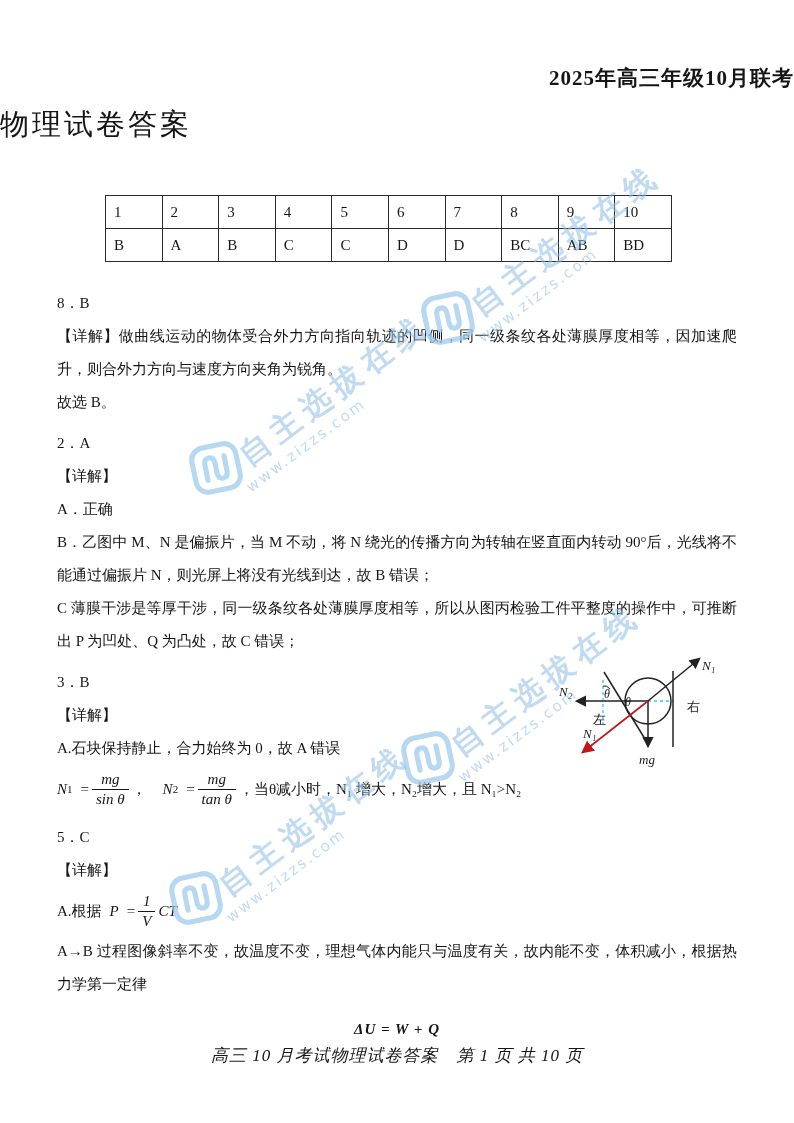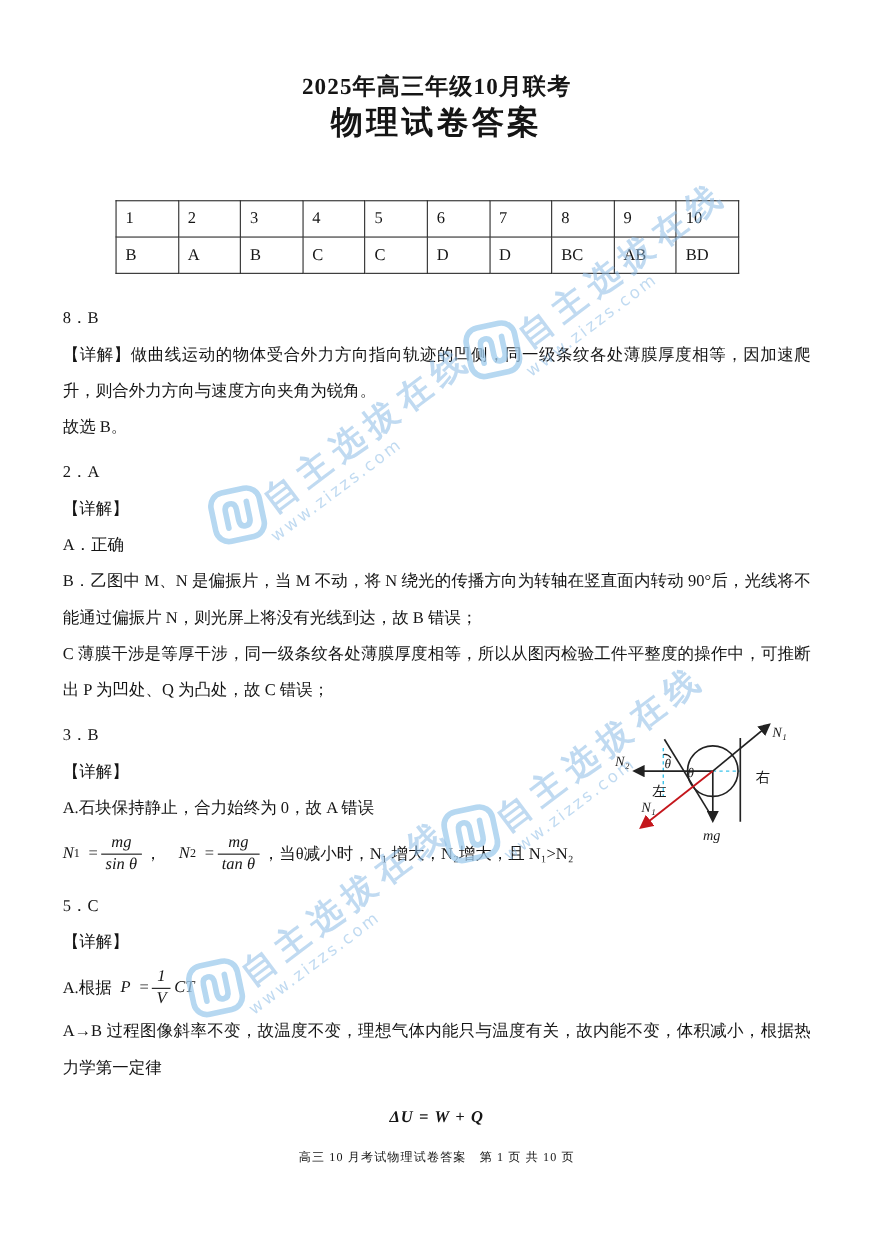--- a/index.html
+++ b/index.html
@@ -10,29 +10,29 @@
     margin: 0 auto;
     background: #ffffff;
     overflow: hidden;
     font-family: "Liberation Serif", "DejaVu Serif", serif;
     color: #151515;
   }
   .content { position: relative; z-index: 2; }
 
   .t1 {
     padding-top: 64px;
-    text-align: center;
+    text-align: right;
     font-size: 21px;
     font-weight: 600;
     letter-spacing: 1px;
   }
   .t2 {
-    text-align: center;
+    margin-top: 13px;
     font-size: 29px;
-    font-weight: bold;
+    font-weight: normal;
     letter-spacing: 3px;
     font-family: "Liberation Sans", "DejaVu Sans", sans-serif;
   }
 
   table.ans-table {
     border-collapse: collapse;
     table-layout: fixed;
     width: 567px;
     margin: 50px 0 0 105px;
   }
@@ -78,21 +78,22 @@
     text-align: center;
     font-style: italic;
     margin-top: 12px !important;
     letter-spacing: 1px;
     font-weight: bold;
   }
   .footer {
     position: absolute;
     left: 0; right: 0; top: 1044px;
     text-align: center;
-    font-size: 11px;
+    font-size: 17px;
+    font-style: italic;
     z-index: 2;
     letter-spacing: 1px;
   }
 
   
   .diagram { position: absolute; left: 549px; top: 636px; z-index: 2; }
   .diagram text {
     font-family: "Liberation Serif", "DejaVu Serif", serif;
     font-size: 13px; font-style: italic; fill: #1a1a1a;
   }

